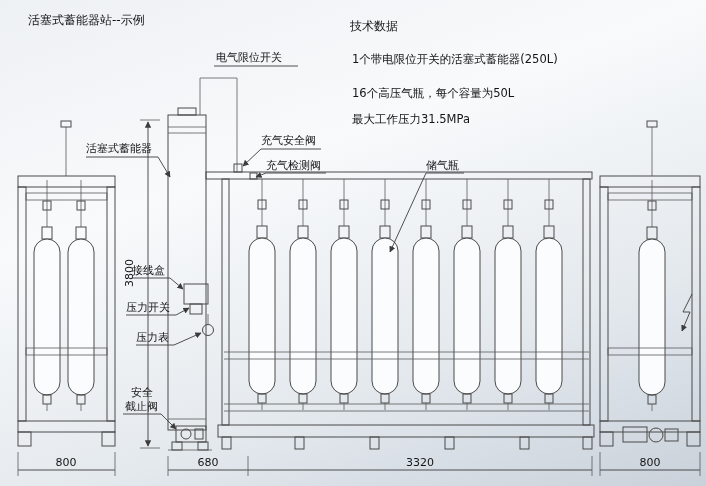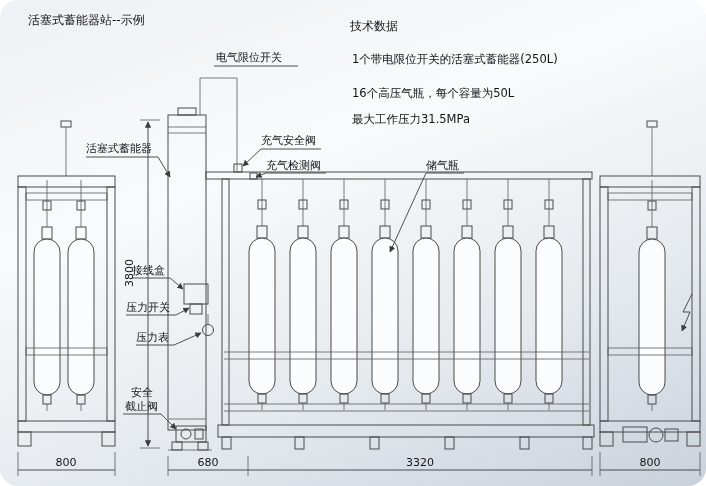--- a/index.html
+++ b/index.html
@@ -2,21 +2,20 @@
 <html><head>
 <meta charset="utf-8">
 <style>
   html,body{margin:0;padding:0;}
   .stage{
     position:relative;
     width:706px;height:486px;
     background:linear-gradient(160deg,#eef1f4 0%,#f8fafb 35%,#e4e9ee 70%,#c9d1da 100%);
     overflow:hidden;
     font-family:"DejaVu Sans","Liberation Sans",sans-serif;
-    border-radius:18px;
   }
   svg{position:absolute;left:0;top:0;}
   text{fill:#141414;font-family:"DejaVu Sans","Liberation Sans",sans-serif;}
   .lbl{font-size:11px;}
   .dim{font-size:11px;}
   .tech{font-size:11.5px;}
   .ttl{font-size:12px;}
   .ln{stroke:#4a4a4a;stroke-width:1;fill:none;}
   .thin{stroke:#5a5a5a;stroke-width:0.8;fill:none;}
   .cyl{stroke:#4a4a4a;stroke-width:1;fill:#fbfcfd;}

